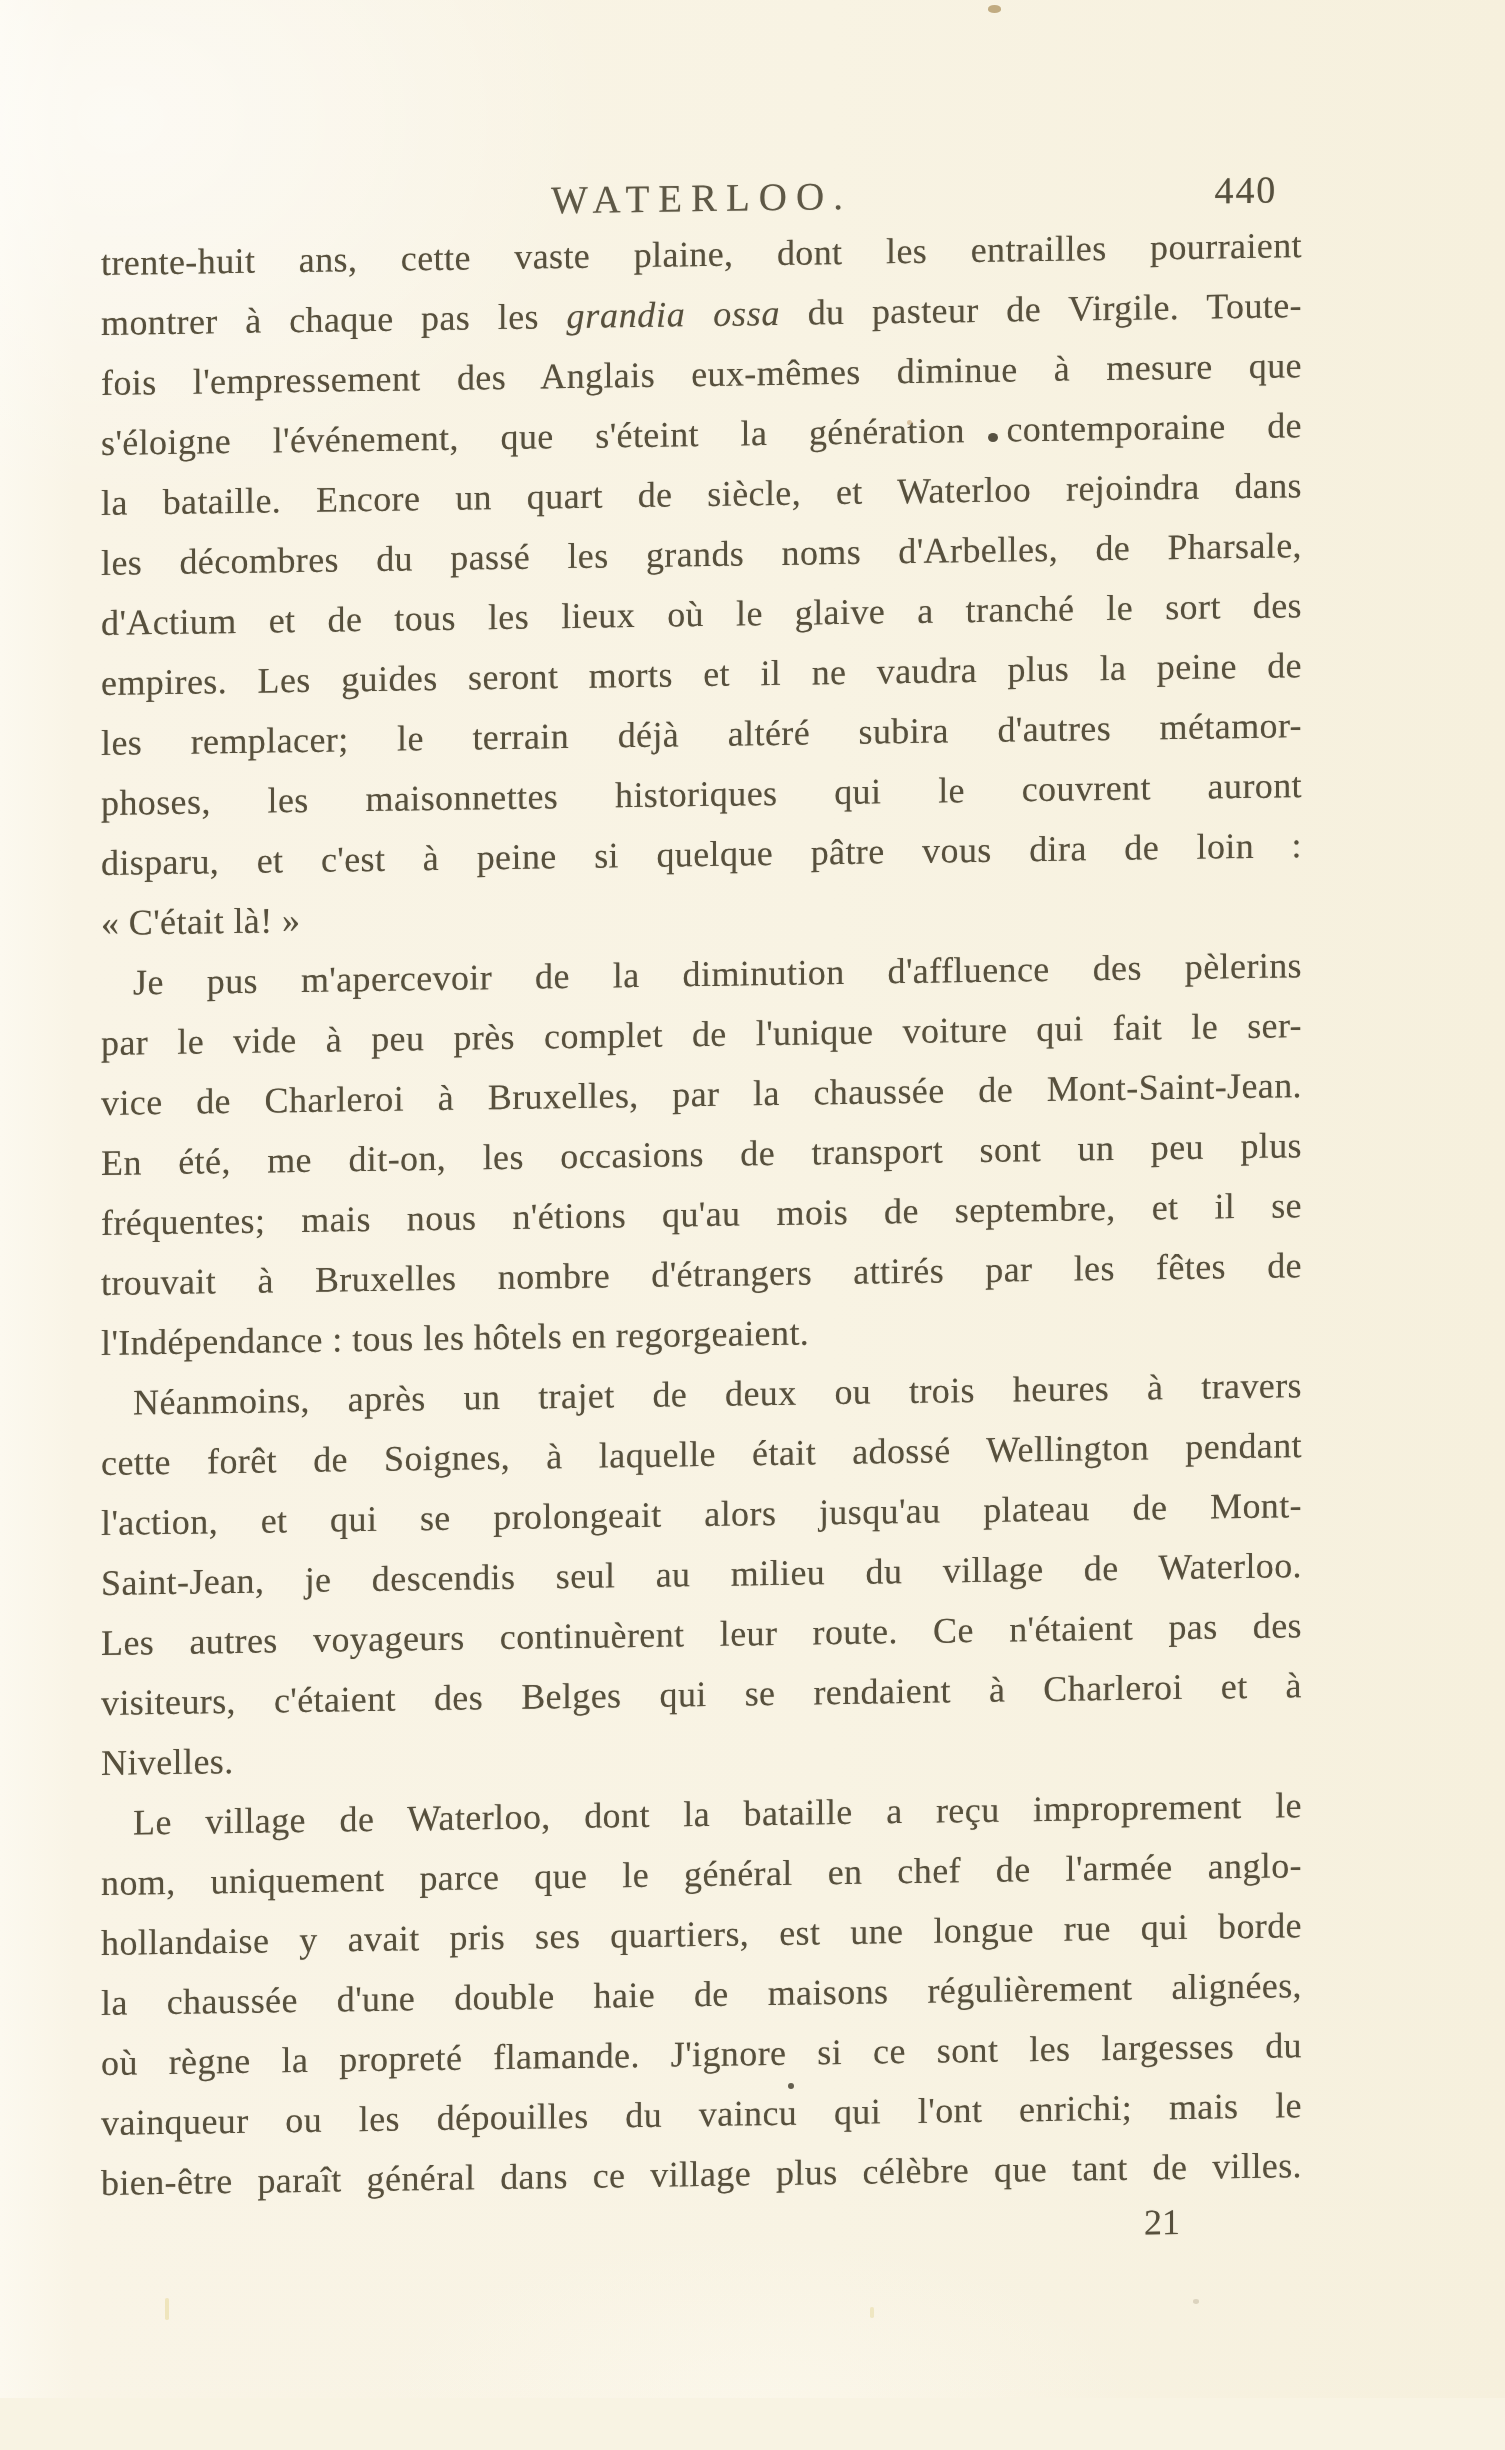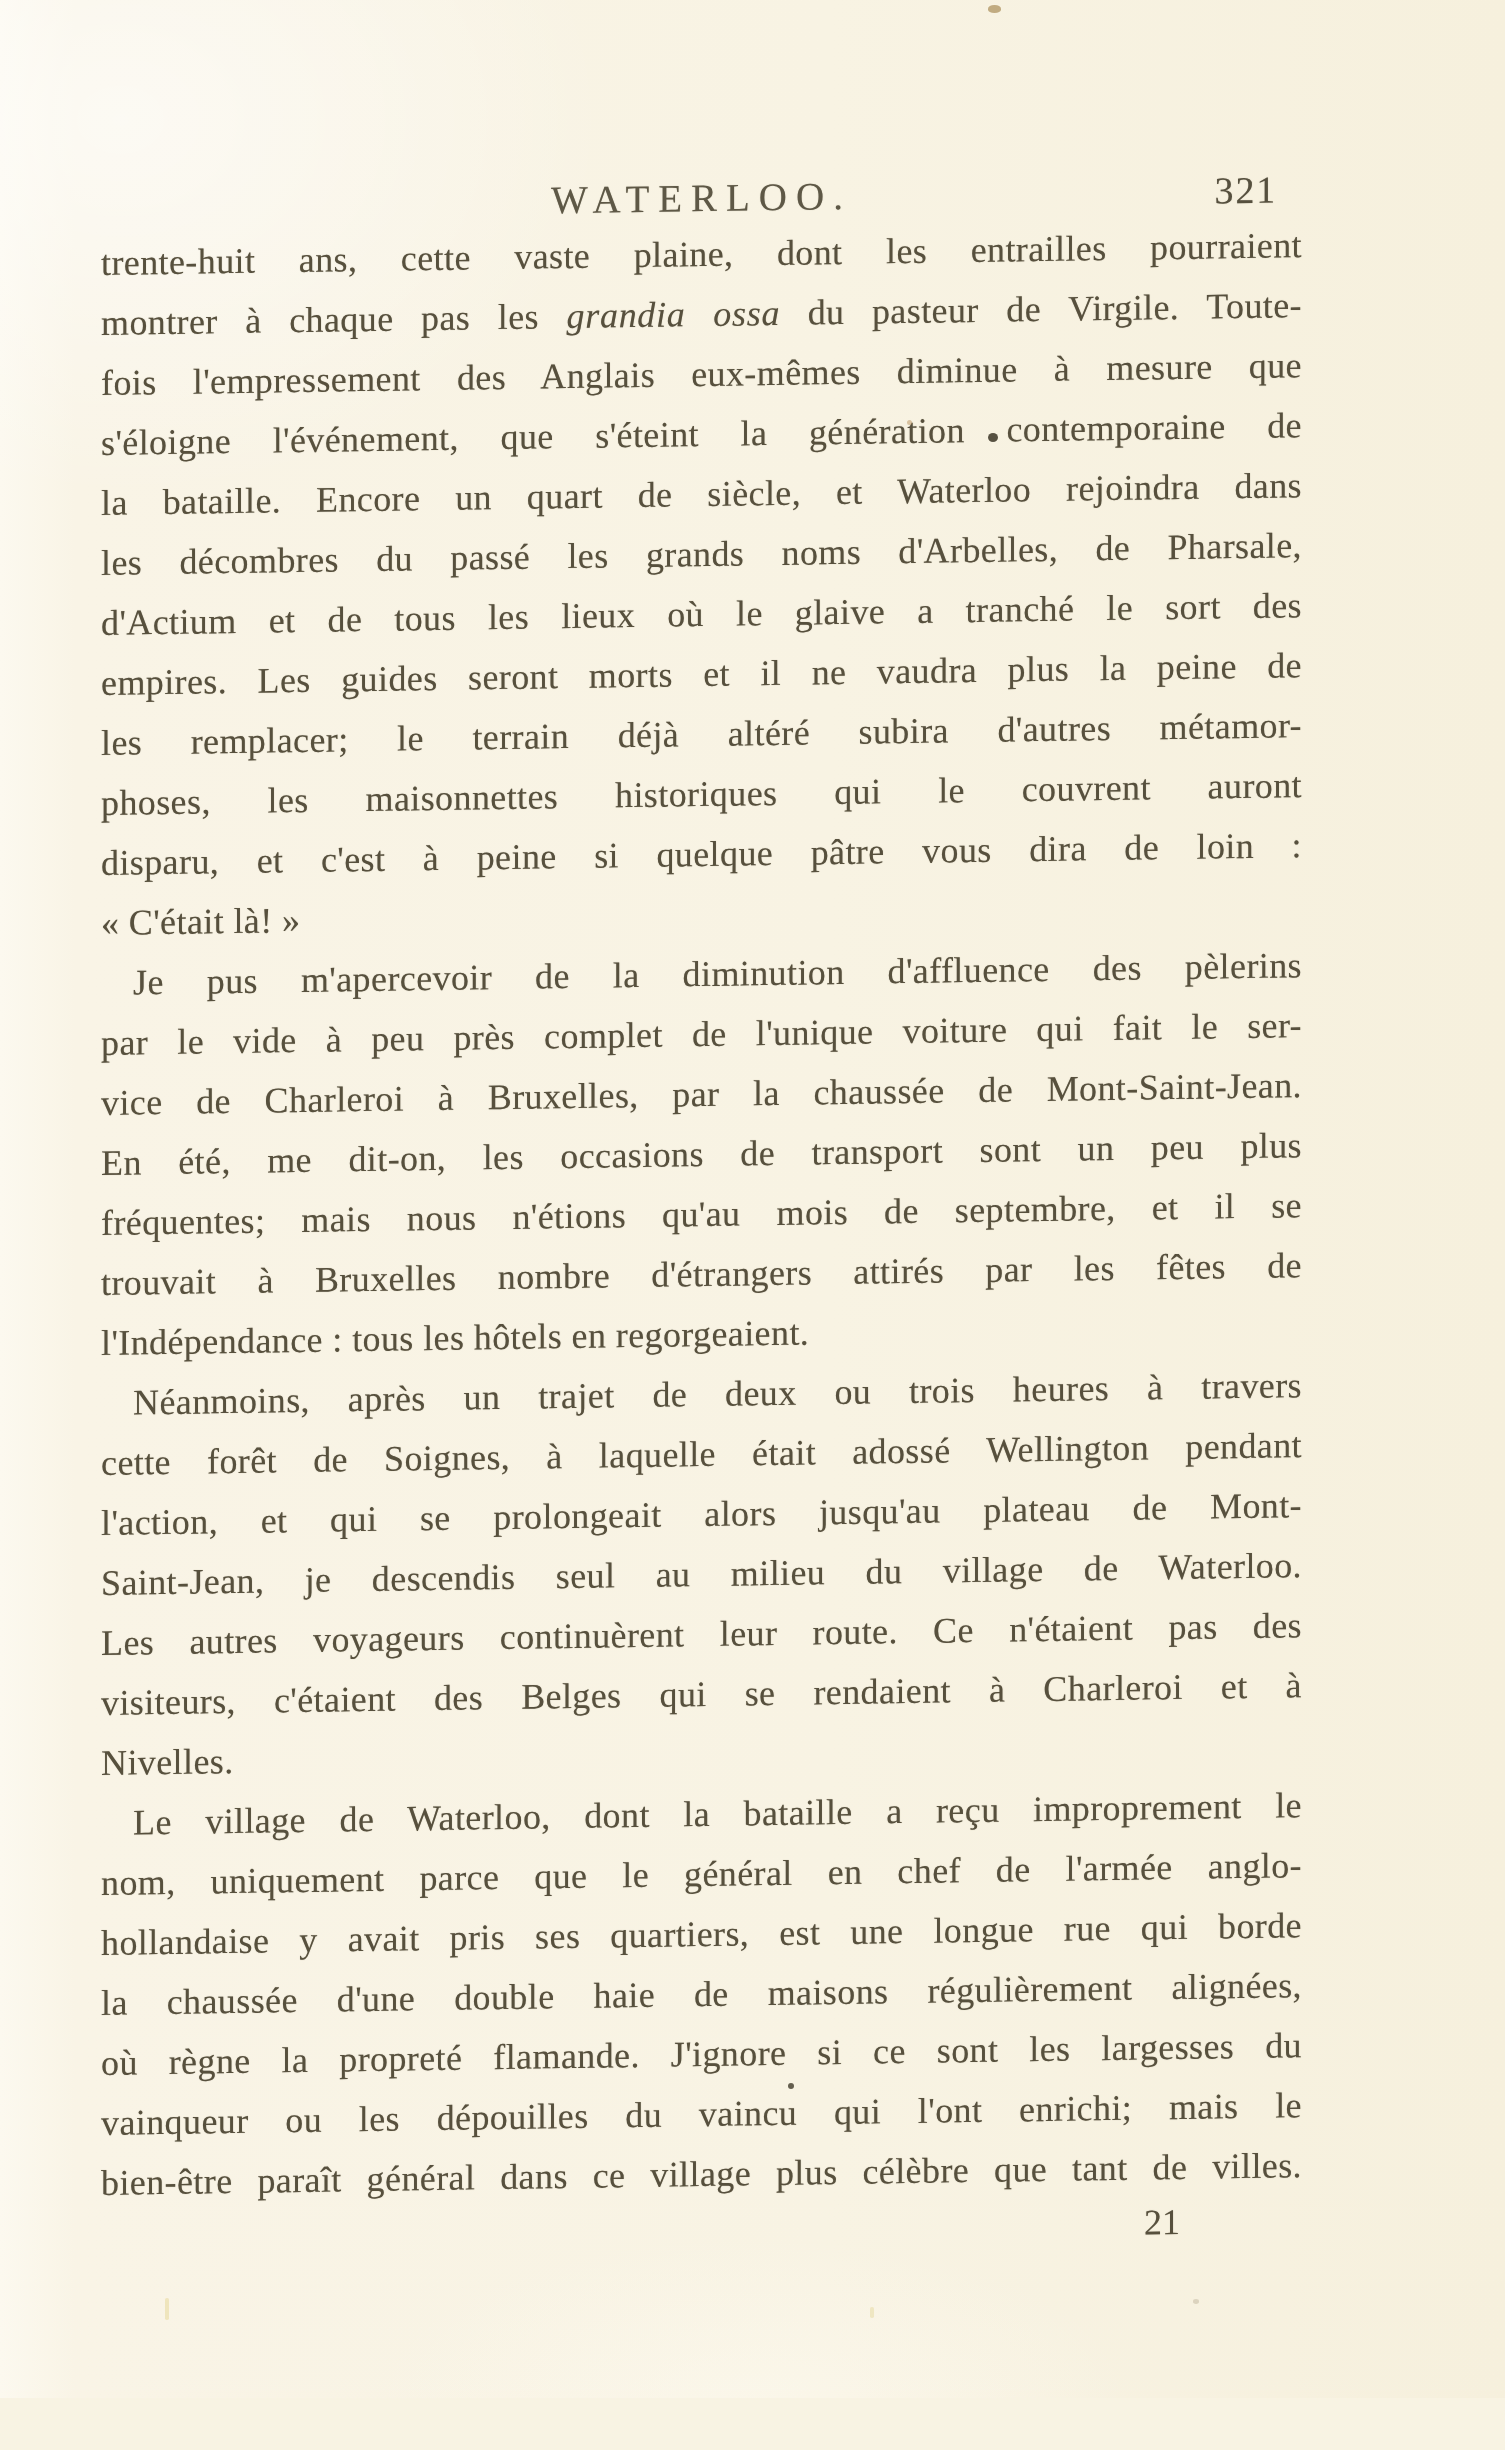--- a/index.html
+++ b/index.html
@@ -53,21 +53,21 @@
   .artifact{position:absolute;display:block;}
 </style>
 </head>
 <body>
 
 <div class="page">
   <div class="scan-warp">
 
     <div class="header-row">
       <div class="running-title">WATERLOO.</div>
-      <div class="page-number">321</div>
+      <div class="page-number">440</div>
     </div>
 
     <main id="text-block">
         <div class="line just"><span>trente-huit ans, cette vaste plaine, dont les entrailles pourraient</span></div>
         <div class="line just"><span>montrer à chaque pas les </span><i>grandia ossa</i><span> du pasteur de Virgile. Toute-</span></div>
         <div class="line just"><span>fois l'empressement des Anglais eux-mêmes diminue à mesure que</span></div>
         <div class="line just"><span>s'éloigne l'événement, que s'éteint la génération contemporaine de</span></div>
         <div class="line just"><span>la bataille. Encore un quart de siècle, et Waterloo rejoindra dans</span></div>
         <div class="line just"><span>les décombres du passé les grands noms d'Arbelles, de Pharsale,</span></div>
         <div class="line just"><span>d'Actium et de tous les lieux où le glaive a tranché le sort des</span></div>

